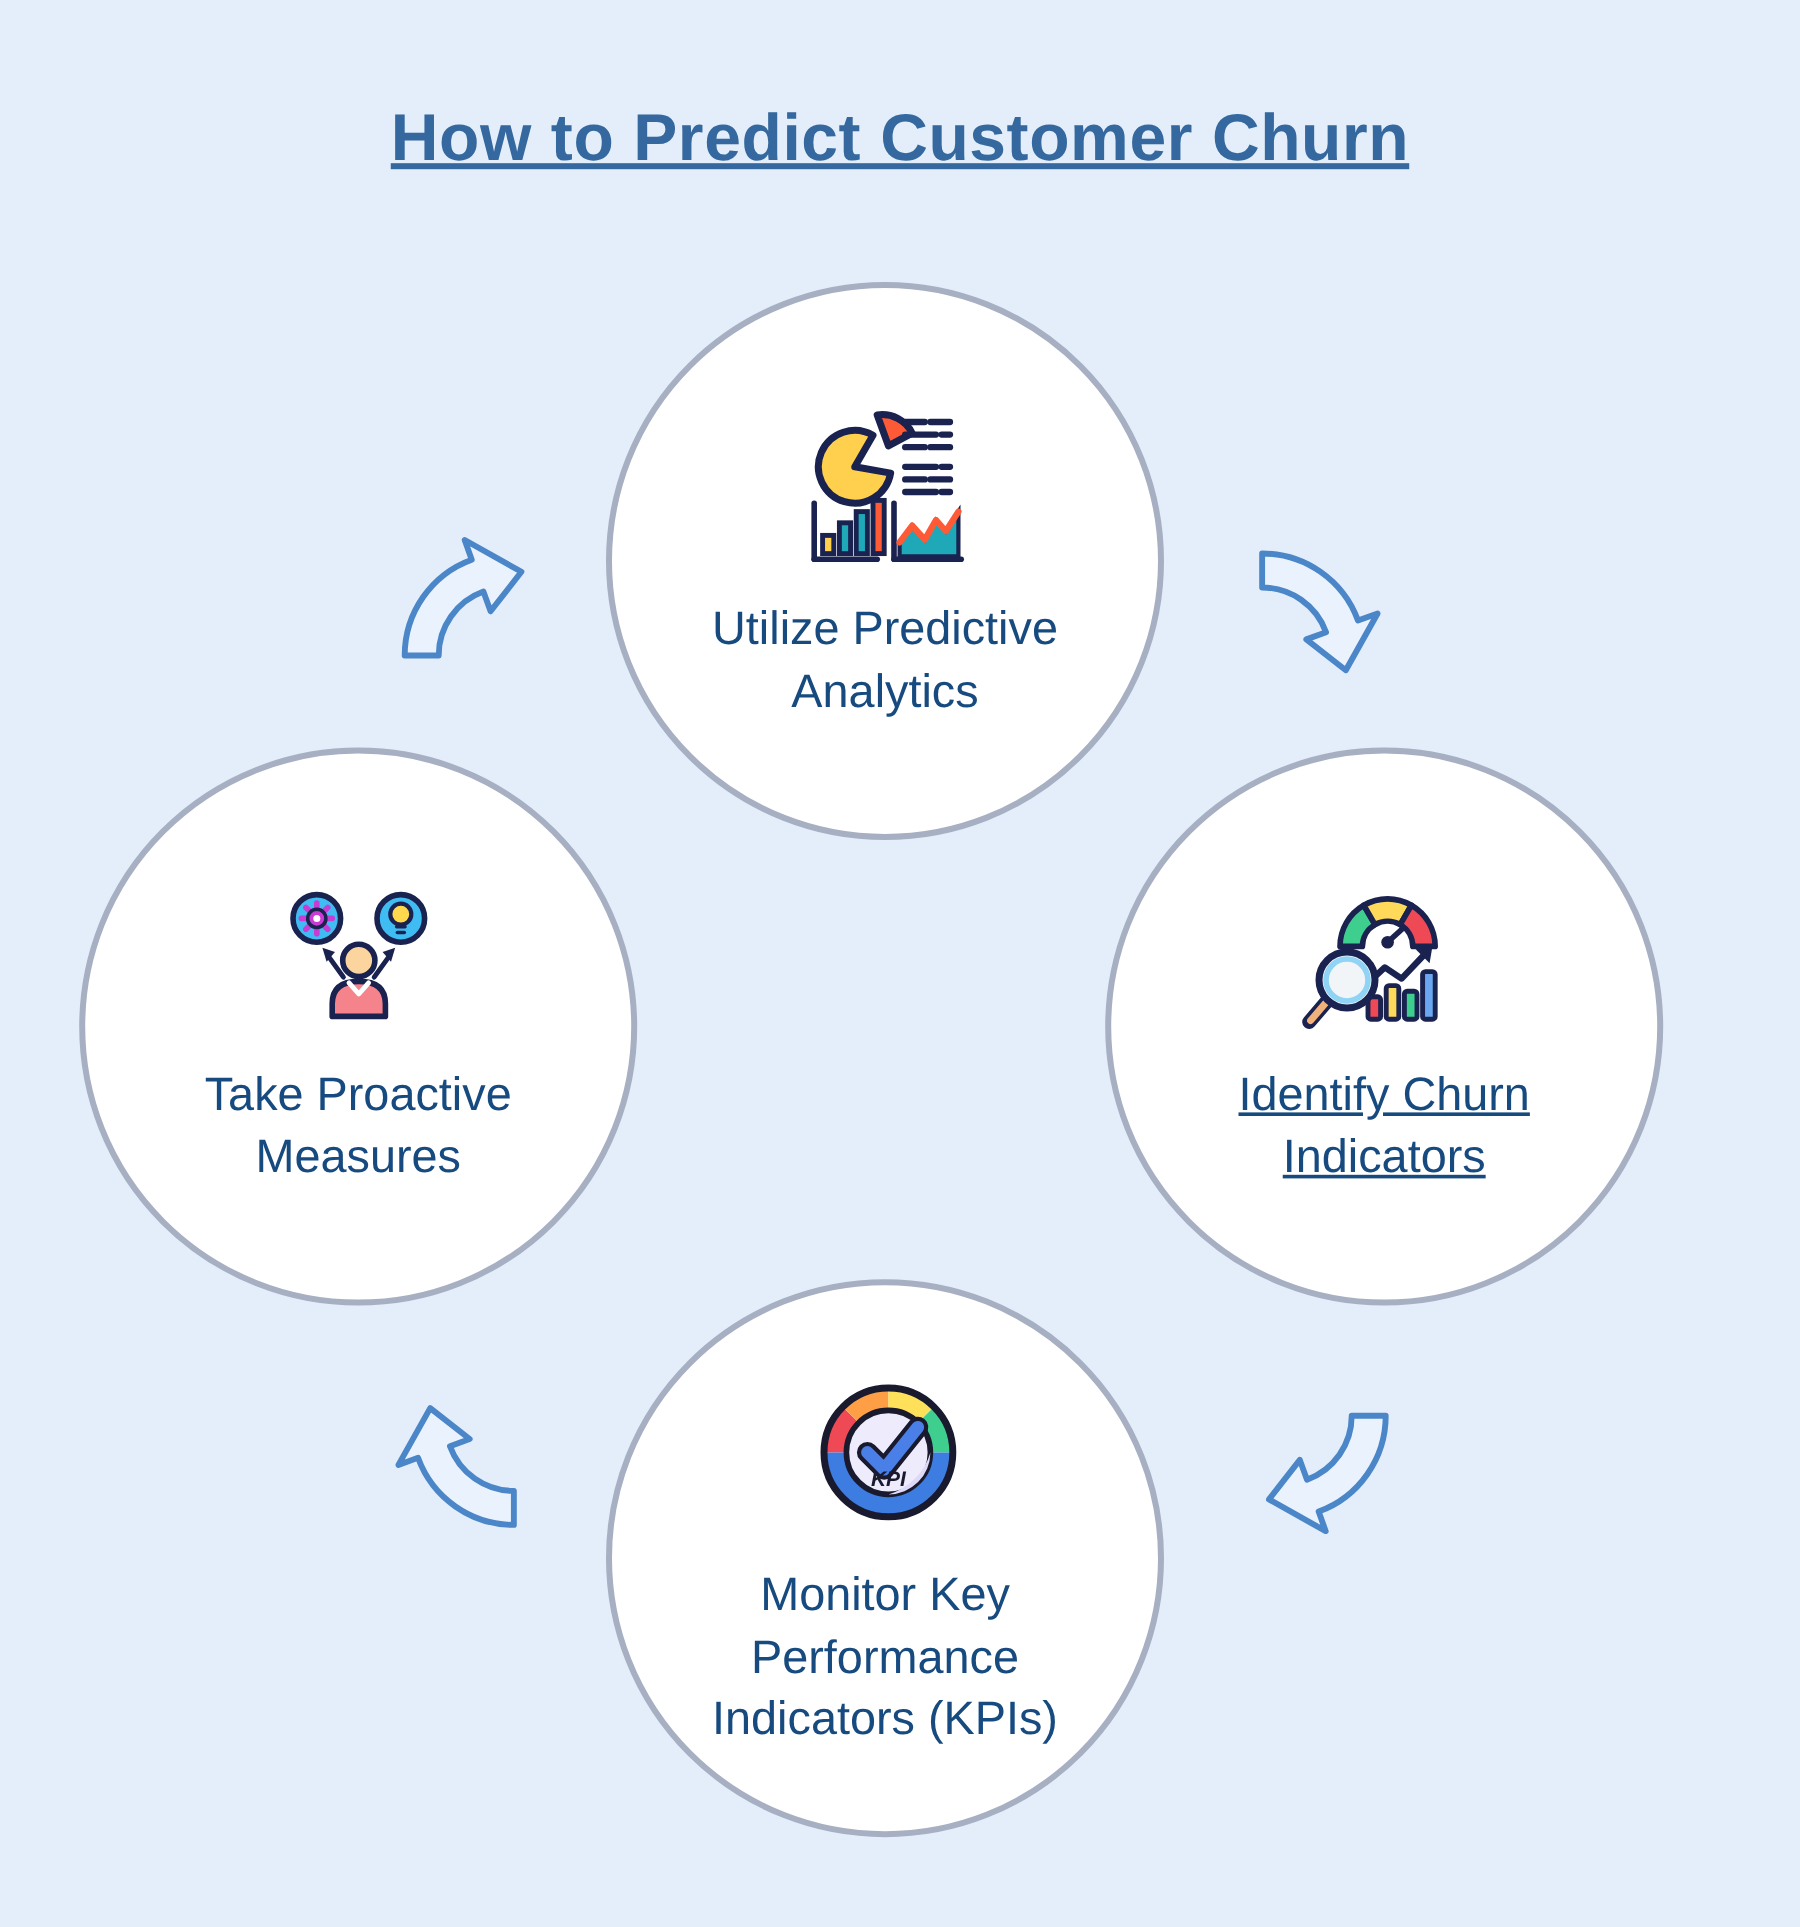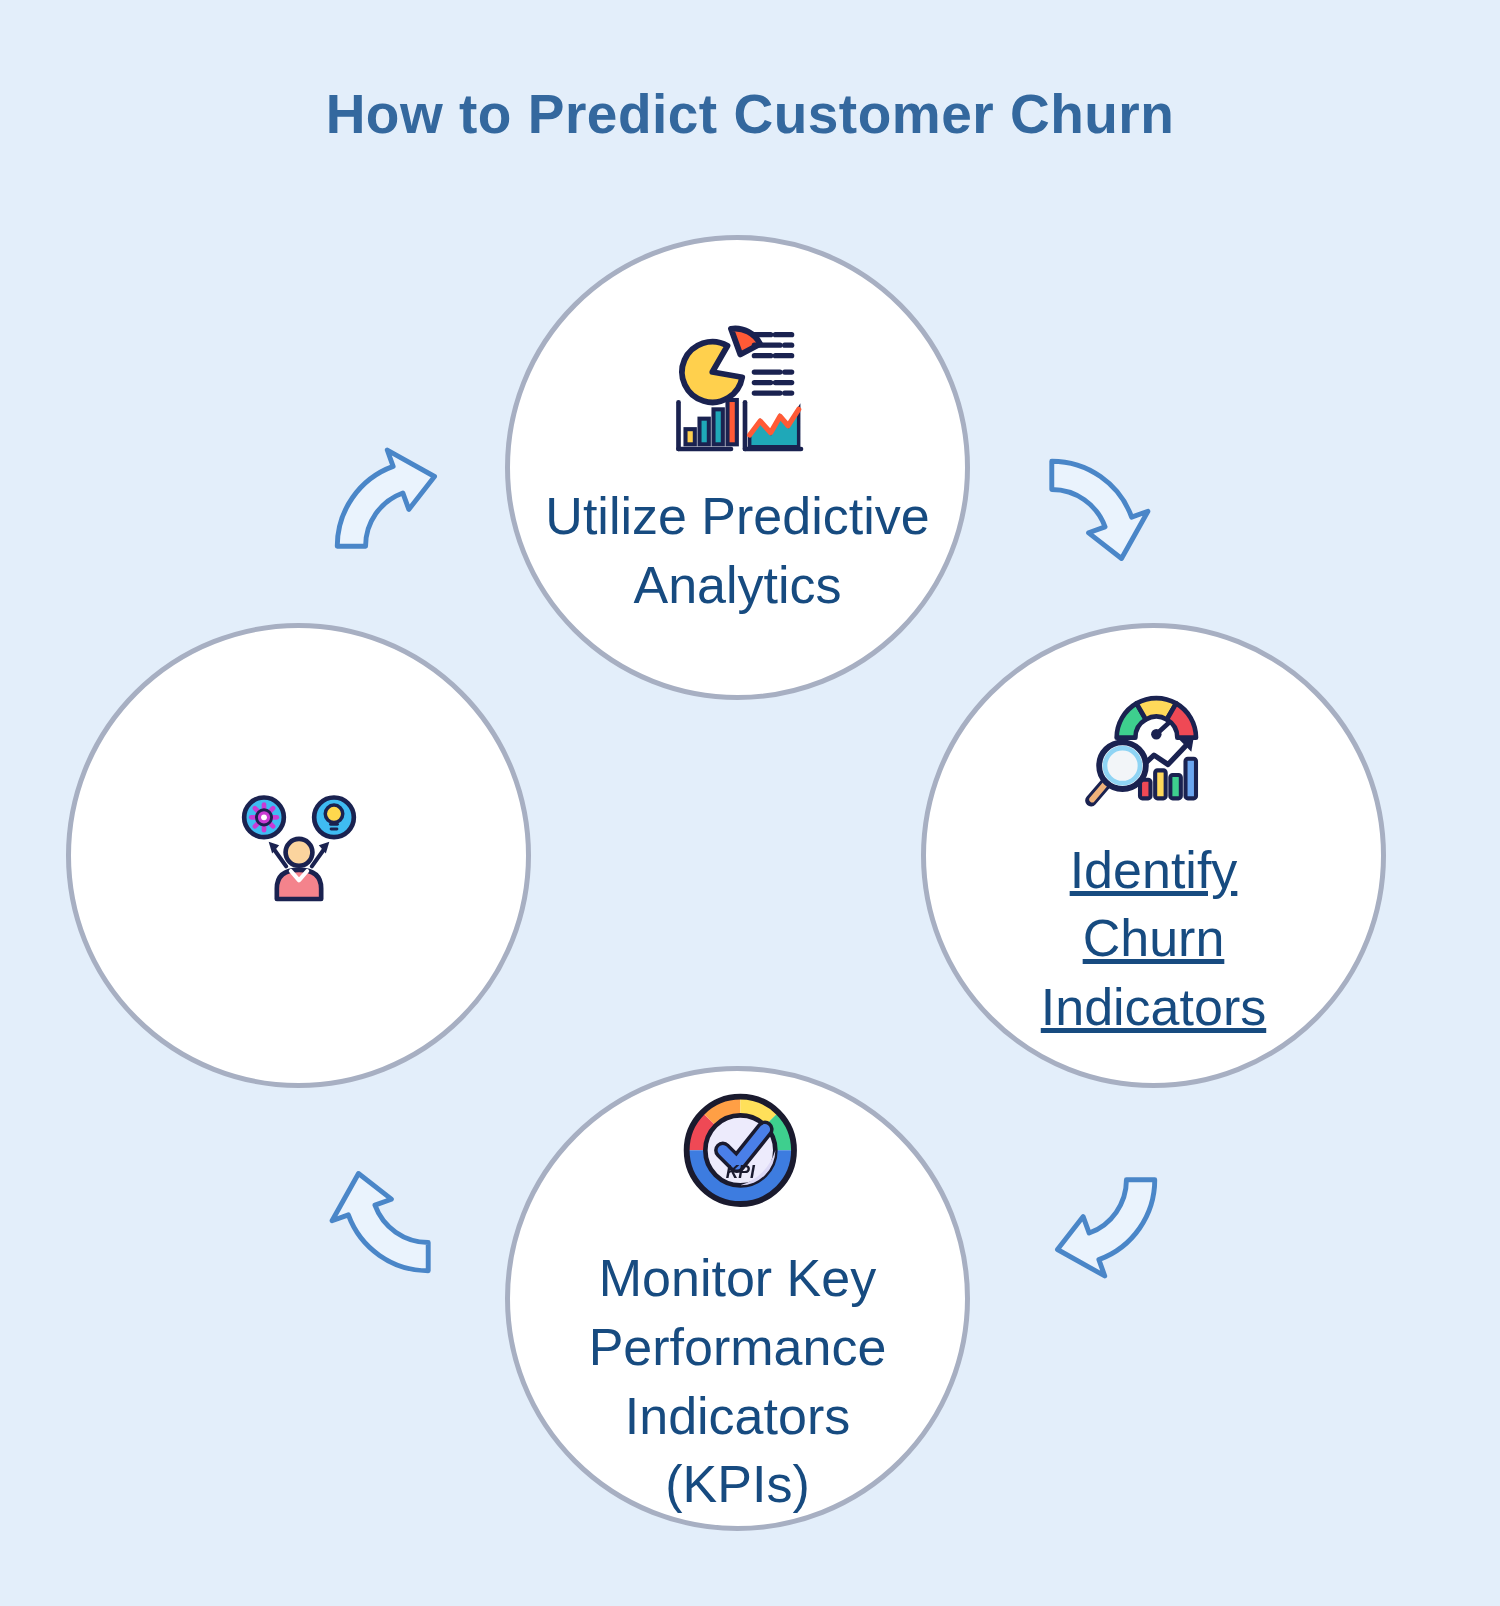--- a/index.html
+++ b/index.html
@@ -14,20 +14,21 @@
 
   .main-title {
     position: absolute;
     top: 82px; left: 0; width: 100%;
     margin: 0;
     text-align: center;
     font-size: 55px;
     font-weight: bold;
     letter-spacing: 0.5px;
     color: #34689E;
+    text-decoration: underline;
   }
 
   .node {
     position: absolute;
     width: 465px; height: 465px;
     border-radius: 50%;
     background: #FFFFFF;
     border: 5px solid #A7AFC2;
     box-sizing: border-box;
     display: flex;
@@ -43,21 +44,21 @@
   .node .icon-wrap {
     width: 140px; height: 140px;
     display: flex; align-items: center; justify-content: center;
     margin-bottom: 26px;
     font-style: italic;
   }
   .node .icon-wrap svg { width: 140px; height: 140px; }
 
   .node-label {
     color: #174B80;
-    font-size: 52px;
+    font-size: 39px;
     line-height: 1.32;
     text-align: center;
     font-weight: normal;
   }
   .pos-top .node-label    { width: 390px; }
   .pos-right .node-label  { width: 320px; text-decoration: underline; }
   .pos-bottom .node-label { width: 345px; }
   .pos-left .node-label   { width: 310px; }
 
   .cycle-arrow {
@@ -207,20 +208,21 @@
         <line x1="49" y1="80" x2="39" y2="66" stroke="#1A2250" stroke-width="3.5" stroke-linecap="round"></line>
         <path d="M34 59 L43 62 L37 69 Z" fill="#1A2250"></path>
         <line x1="71" y1="80" x2="81" y2="66" stroke="#1A2250" stroke-width="3.5" stroke-linecap="round"></line>
         <path d="M86 59 L77 62 L83 69 Z" fill="#1A2250"></path>
 
         <circle cx="60" cy="68" r="11.5" fill="#FBD49E" stroke="#1A2250" stroke-width="4"></circle>
         <path d="M41 108 L41 99 Q41 83 60 83 Q79 83 79 99 L79 108 Z" fill="#F4838C" stroke="#1A2250" stroke-width="4" stroke-linejoin="round"></path>
         <path d="M53 84 L60 92 L67 84" fill="none" stroke="#FFFFFF" stroke-width="3.5" stroke-linecap="round" stroke-linejoin="round"></path>
       </svg>
     </span>
+    <div class="node-label">Take Proactive Measures</div>
   </div>
 
   <div class="cycle-arrow a-topleft">
     <svg viewBox="0 0 112 112">
         <use href="#arrow-shape"></use>
       </svg>
   </div>
   <div class="cycle-arrow a-topright">
     <svg viewBox="0 0 112 112">
         <use href="#arrow-shape"></use>

